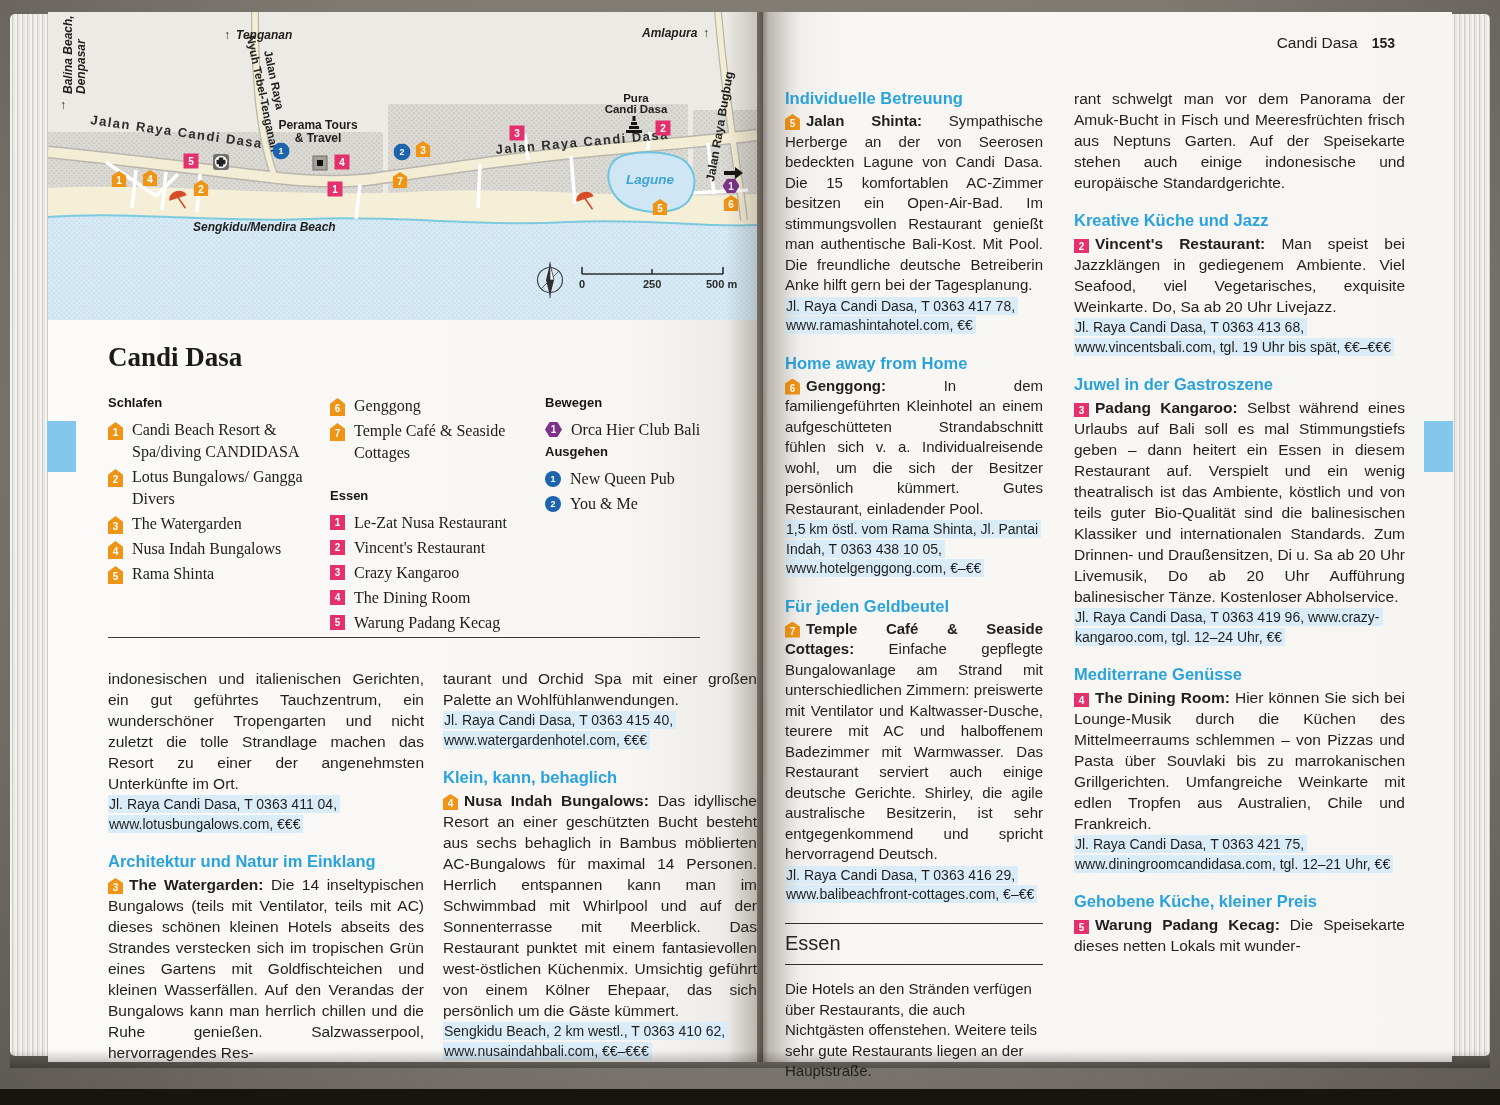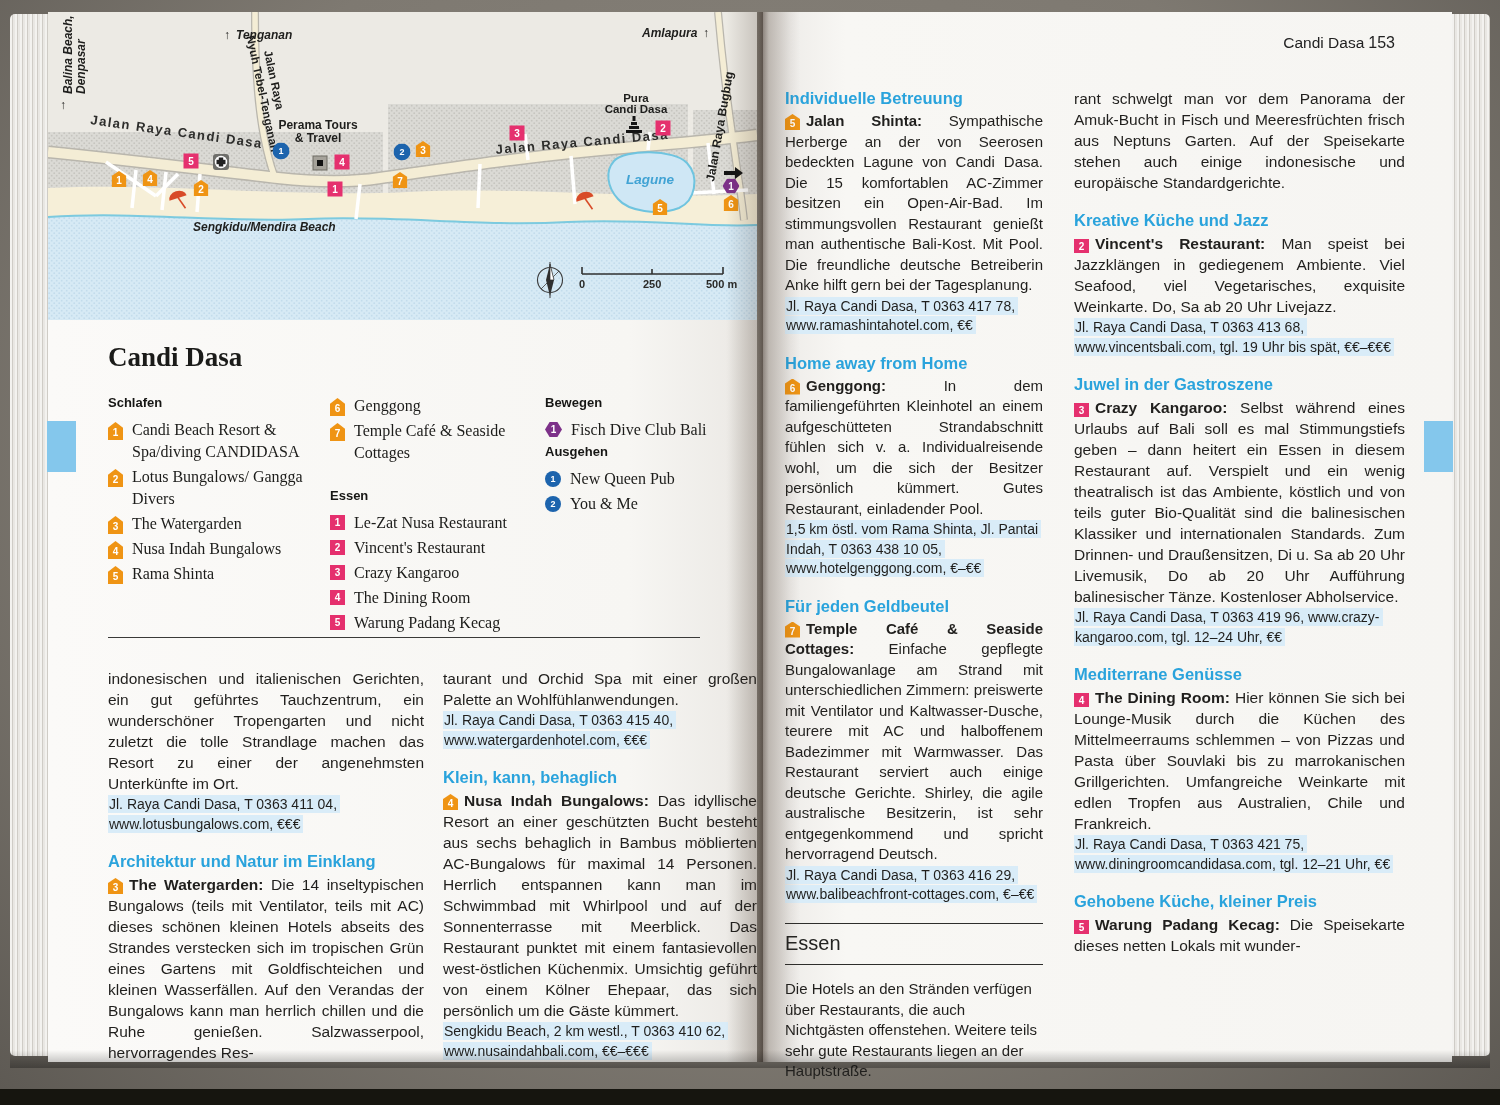--- a/index.html
+++ b/index.html
@@ -63,21 +63,21 @@
   .addr{font-size:14px;line-height:19.5px;margin:1px 0 0;}
   .addr .hl{background:#d9ecf8;box-decoration-break:clone;-webkit-box-decoration-break:clone;padding:1px 3px 1px 1px;}
   .eb{display:inline-block;width:15px;height:14px;color:#fff;font:700 10px/15px "Liberation Sans",sans-serif;
      text-align:center;margin-right:6px;transform:translateY(1px);}
   .eb.or{background:#ef9414;clip-path:polygon(50% 0,100% 32%,100% 100%,0 100%,0 32%);height:16px;line-height:19px;}
   .eb.pk{background:#e5306e;}
   .sect{border-top:1.5px solid #2e2e2c;border-bottom:1.5px solid #2e2e2c;margin:18px 0 14px;
      padding:9px 0 11px;font-size:20px;font-weight:400;color:#242422;}
   .intro{margin:0;}
   .phead{position:absolute;top:22px;right:57px;font-size:15.5px;color:#222;}
-  .phead .pn{font-weight:400;margin-left:4px;font-size:16px;}
+  .phead .pn{font-weight:700;margin-left:14px;font-size:14px;}
   b{font-weight:700;}
 </style>
 </head>
 <body>
 
 <div class="stage">
   <div class="edges eleft"></div>
   <div class="edges eright"></div>
 
   <div class="page lp">
@@ -281,21 +281,21 @@
       <div class="litem">
         <span class="lb pk">5</span>
         <span class="lab">Warung Padang Kecag</span>
         </div>
     </div>
 
     <div class="lcol lc3">
       <div class="lhead">Bewegen</div>
       <div class="litem">
         <span class="lb pu">1</span>
-        <span class="lab">Fisch Dive Club Bali</span>
+        <span class="lab">Orca Hier Club Bali</span>
         </div>
       <div class="lhead" style="">Ausgehen</div>
       <div class="litem">
         <span class="lb gr">1</span>
         <span class="lab">New Queen Pub</span>
         </div>
       <div class="litem">
         <span class="lb gr">2</span>
         <span class="lab">You &amp; Me</span>
         </div>
@@ -364,21 +364,21 @@
 
       <div class="bh">Kreative Küche und Jazz</div>
       <p class="jp">
         <span class="eb pk">2</span><b>Vincent's Restaurant:</b>
         <span>Man speist bei Jazzklängen in gediegenem Ambiente. Viel Seafood, viel Vegetarisches, exquisite Weinkarte. Do, Sa ab 20 Uhr Livejazz.</span>
       </p>
       <p class="addr"><span class="hl">Jl. Raya Candi Dasa, T 0363 413 68, www.vincentsbali.com, tgl. 19 Uhr bis spät, €€–€€€</span></p>
 
       <div class="bh">Juwel in der Gastroszene</div>
       <p class="jp">
-        <span class="eb pk">3</span><b>Crazy Kangaroo:</b>
+        <span class="eb pk">3</span><b>Padang Kangaroo:</b>
         <span>Selbst während eines Urlaubs auf Bali soll es mal Stimmungstiefs geben – dann heitert ein Essen in diesem Restaurant auf. Verspielt und ein wenig theatralisch ist das Ambiente, köstlich und von teils guter Bio-Qualität sind die balinesischen Klassiker und internationalen Standards. Zum Drinnen- und Draußensitzen, Di u. Sa ab 20 Uhr Livemusik, Do ab 20 Uhr Aufführung balinesischer Tänze. Kostenloser Abholservice.</span>
       </p>
       <p class="addr"><span class="hl">Jl. Raya Candi Dasa, T 0363 419 96, www.crazy-kangaroo.com, tgl. 12–24 Uhr, €€</span></p>
 
       <div class="bh">Mediterrane Genüsse</div>
       <p class="jp">
         <span class="eb pk">4</span><b>The Dining Room:</b>
         <span>Hier können Sie sich bei Lounge-Musik durch die Küchen des Mittelmeerraums schlemmen – von Pizzas und Pasta über Souvlaki bis zu marrokanischen Grillgerichten. Umfangreiche Weinkarte mit edlen Tropfen aus Australien, Chile und Frankreich.</span>
       </p>
       <p class="addr"><span class="hl">Jl. Raya Candi Dasa, T 0363 421 75, www.diningroomcandidasa.com, tgl. 12–21 Uhr, €€</span></p>

